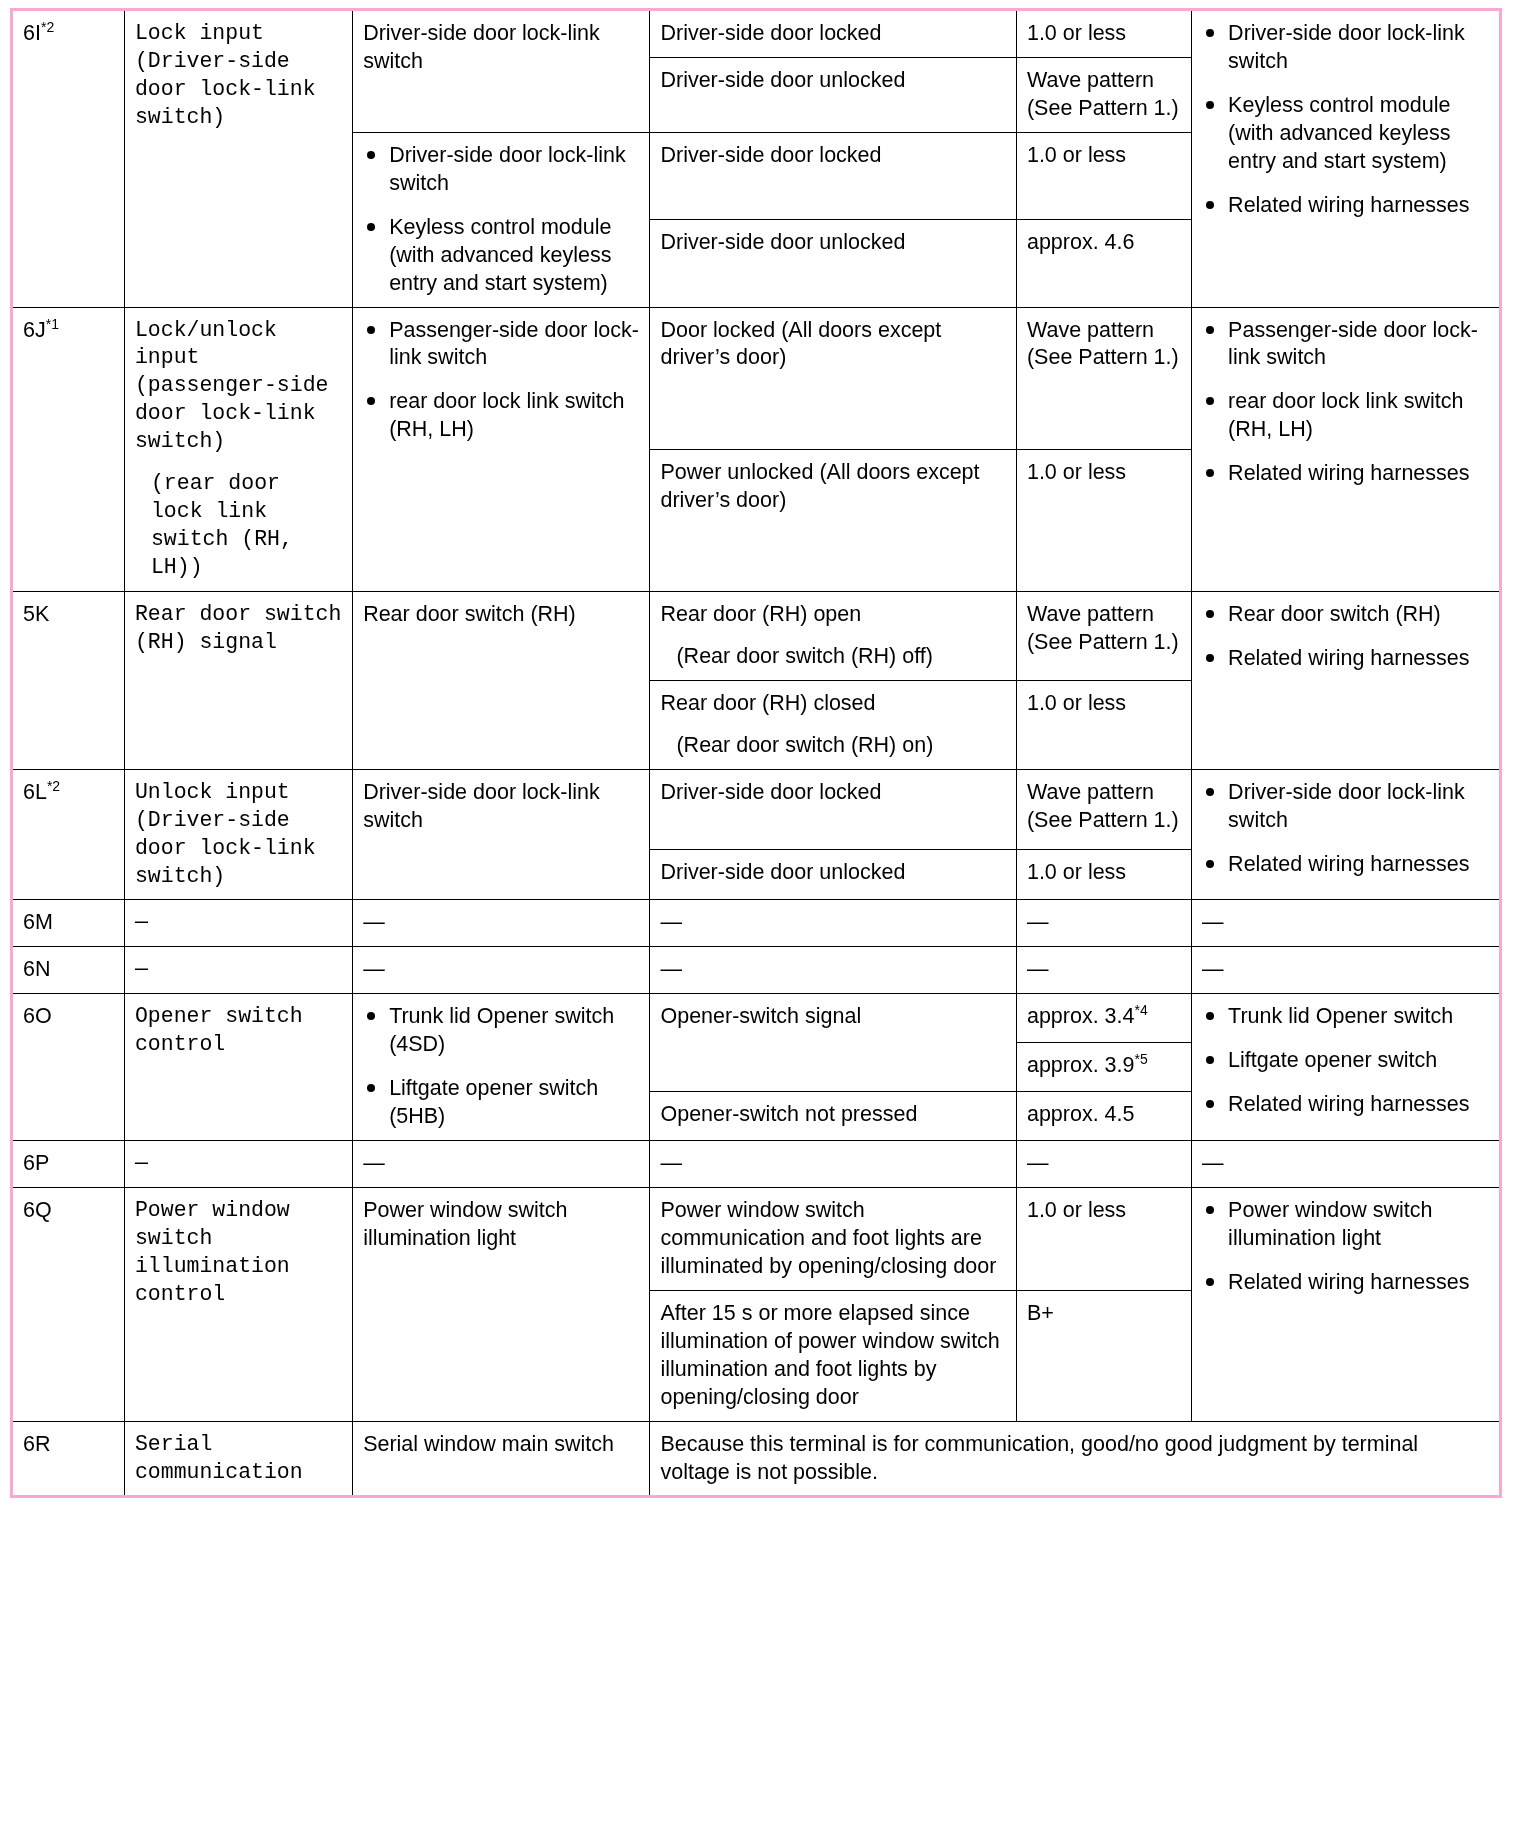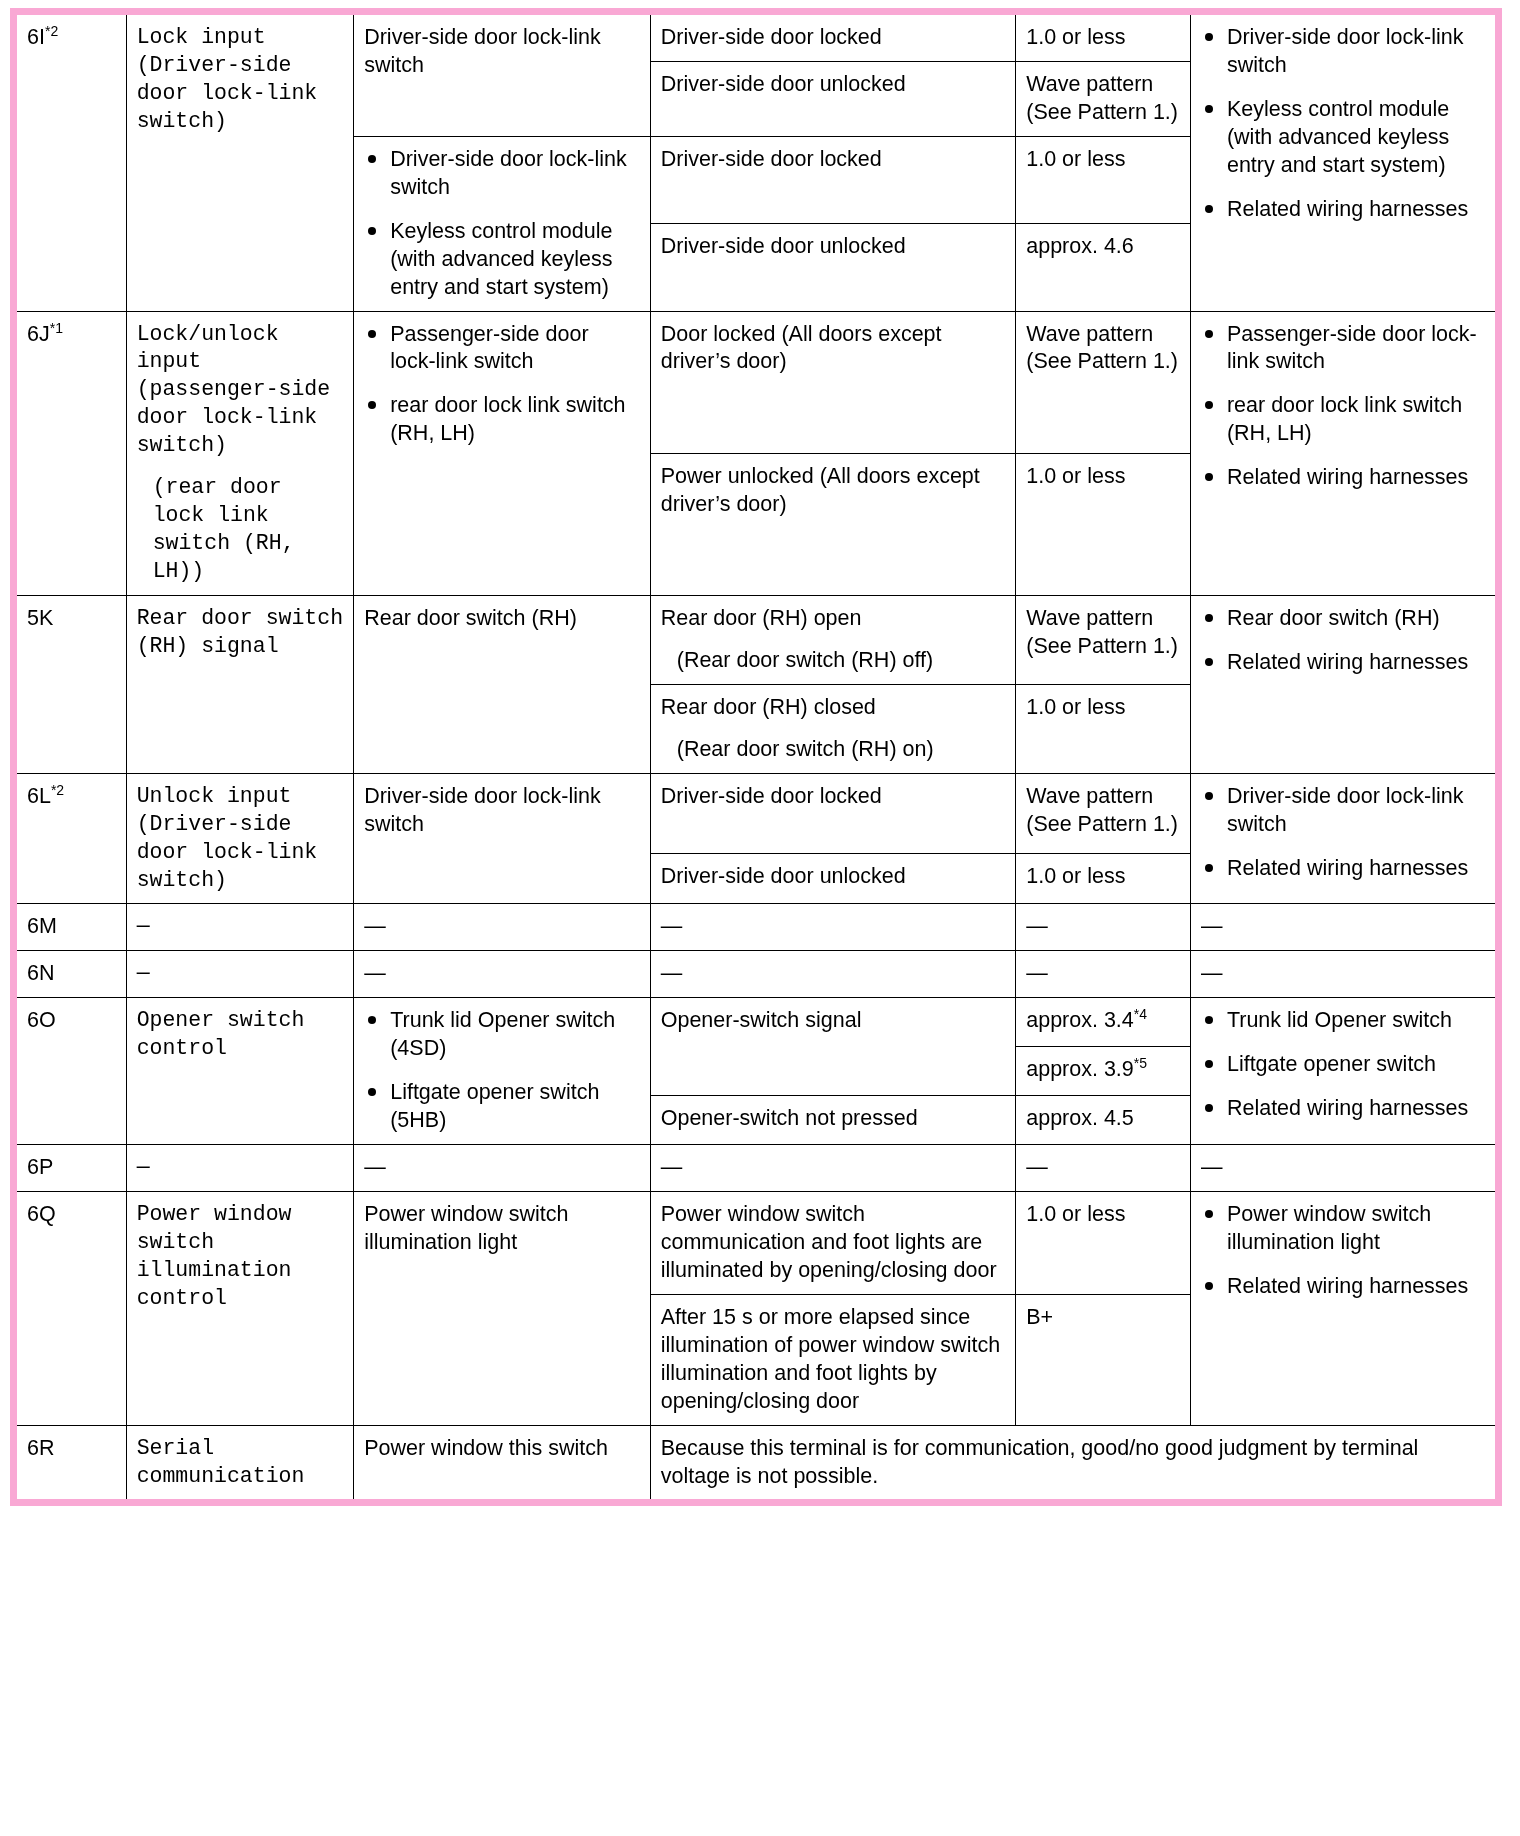--- a/index.html
+++ b/index.html
@@ -15,21 +15,21 @@
     width: 1520px;
     height: 1836px;
     position: relative;
     box-sizing: border-box;
     padding: 8px 14px 8px 10px;
   }
   table.spec {
     border-collapse: collapse;
     width: 1492px;
     table-layout: fixed;
-    border: 7px solid #f9a8d4;
+    border: 3px solid #f9a8d4;
   }
   table.spec td {
     border: 1.5px solid #000;
     vertical-align: top;
     padding: 9px 10px 9px 10px;
     font-size: 21.5px;
     line-height: 1.30;
     word-wrap: break-word;
   }
   .c1 { width: 98px; }
@@ -345,21 +345,21 @@
       </tr>
 
       <tr>
         <td class="c1">
           <span>6R</span>
         </td>
         <td class="c2">
           <span>Serial communication</span>
         </td>
         <td class="c3">
-          <span>Power window this switch</span>
+          <span>Serial window main switch</span>
         </td>
         <td colspan="3">
           <span>Because this terminal is for communication, good/no good judgment by terminal voltage is not possible.</span>
         </td>
       </tr>
 
     </tbody>
   </table>
 </div>
 

